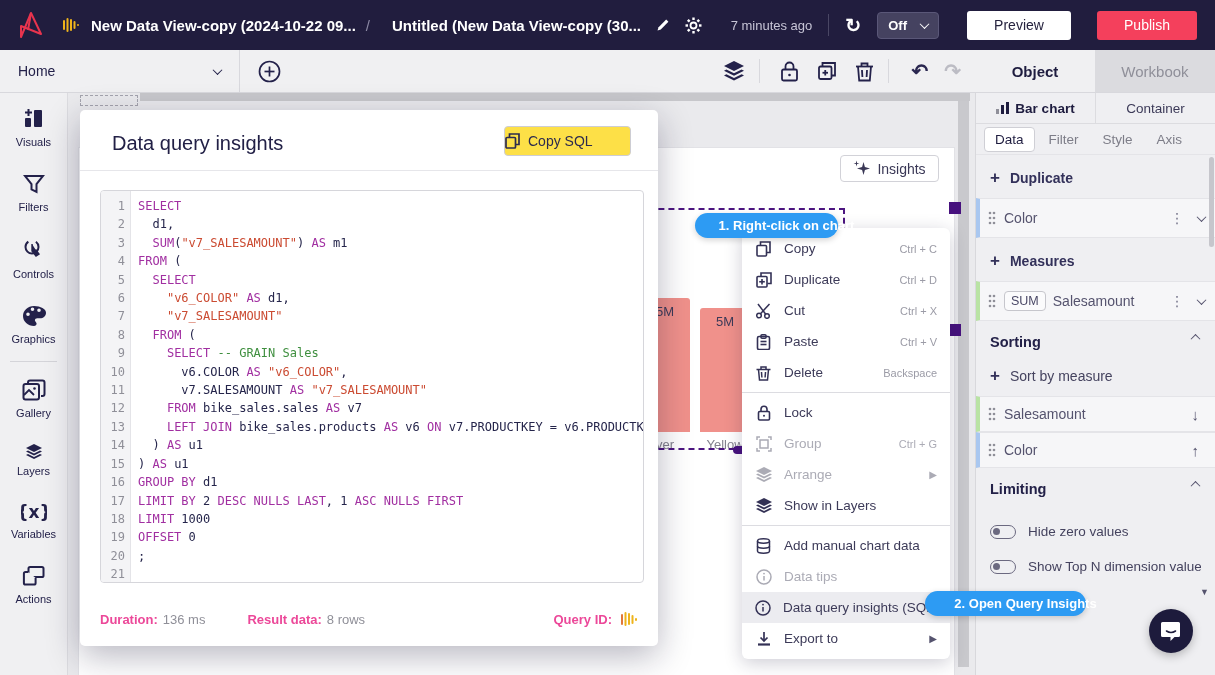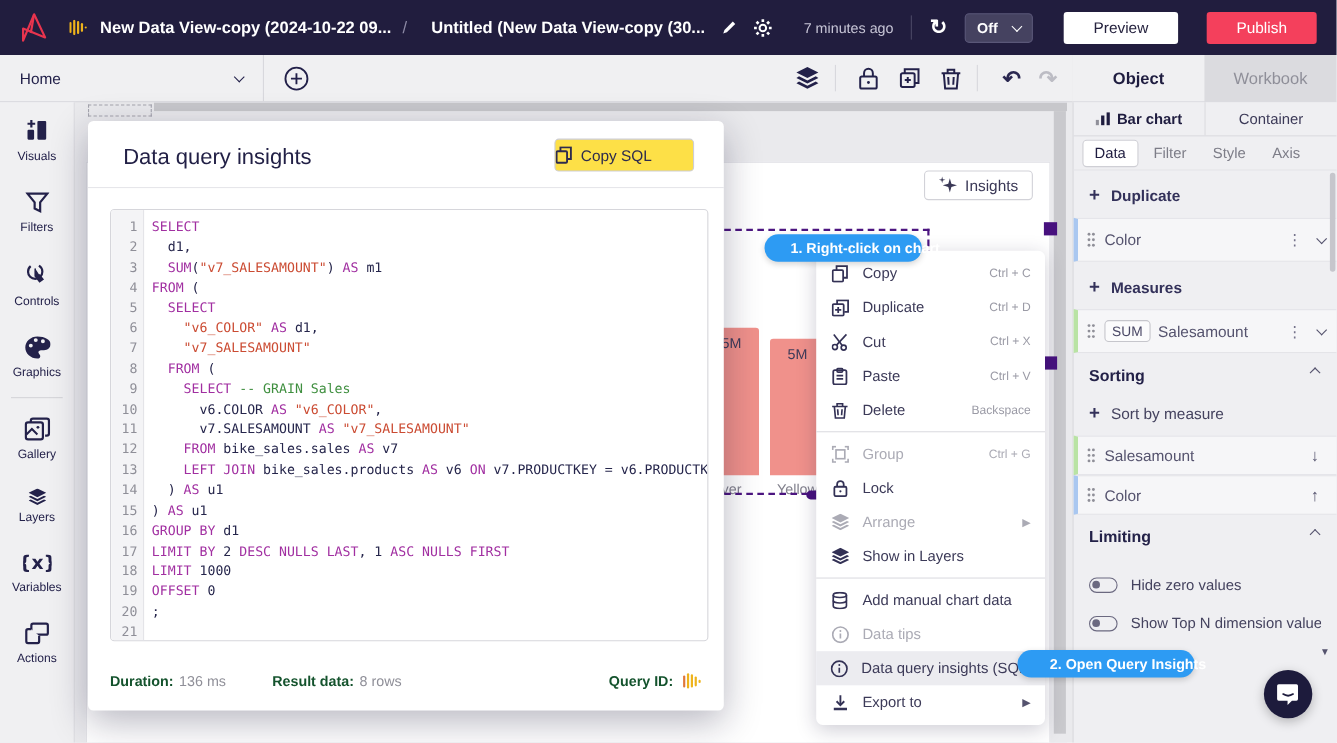--- a/index.html
+++ b/index.html
@@ -81,21 +81,21 @@
   .m-close { position:absolute; right:26px; top:14px; font-size:27px; color:#222046; cursor:pointer; line-height:1; }
   .m-hdiv { position:absolute; left:0; top:60px; width:100%; height:1px; background:#e6e6ea; }
   .code-box { position:absolute; left:20px; top:80px; width:544px; height:393px; border:1px solid #d6d6db; border-radius:4px; overflow:hidden; display:flex; background:#fff; }
   .gutter { width:30px; background:#f4f4f6; border-right:1px solid #e4e4e8; padding-top:6px; }
   .ln { font-family:"DejaVu Sans Mono", monospace; font-size:12px; line-height:18.4px; color:#8f8f98; text-align:right; padding-right:5px; }
   .code-col { flex:1; padding:6px 0 0 7px; overflow:hidden; }
   .cl { font-family:"DejaVu Sans Mono", monospace; font-size:12px; line-height:18.4px; white-space:pre; color:#25254b; }
   .tk-k { color:#a12fa1; } .tk-s { color:#cb4b32; } .tk-c { color:#3f8f3f; }
   .copy-sql { position:absolute; right:27px; top:16px; width:127px; height:30px; background:#fde047; border:1px solid #cdcdd3; border-radius:4px; display:flex; align-items:center; justify-content:flex-start; gap:8px; font-size:14px; color:#2d2b4e; cursor:pointer; z-index:2; }
   .m-footer { position:absolute; left:20px; right:20px; bottom:16px; height:22px; display:flex; align-items:center; font-size:13px; }
-  .f-lab { font-weight:bold; color:#14532d; }
+  .f-lab { font-weight:bold; color:#ec4899; }
   .f-val { color:#8f8f98; margin-left:5px; }
   .f-gap { width:42px; }
   .f-right { margin-left:auto; display:flex; align-items:center; gap:8px; }
 
   
   #rpanel { position:absolute; left:975px; top:93px; width:240px; height:582px; background:#efeff2; border-left:1px solid #d8d8dc; z-index:15; }
   .subtabs { height:31px; display:flex; border-bottom:1px solid #dcdce0; }
   .subtab { flex:1; display:flex; align-items:center; justify-content:center; gap:6px; font-size:13.5px; cursor:pointer; }
   .subtab.active { font-weight:bold; color:#1e1c3f; }
   .subtab.inactive { color:#3c3a58; border-left:1px solid #dcdce0; }
@@ -399,42 +399,42 @@
           <line x1="0.5" y1="4.5" x2="14.5" y2="4.5"></line>
           <path d="M5 4.5 V2 H10 V4.5"></path>
           <line x1="5.5" y1="7" x2="5.9" y2="12.5"></line>
           <line x1="9.5" y1="7" x2="9.1" y2="12.5"></line>
         </svg>
       </span>
       <span class="cm-lab">Delete</span>
       <span class="cm-sc">Backspace</span>
     </div>
     <div class="cm-divider"></div>
+    <div class="cm-row">
+      <span class="ic">
+        <svg width="14" height="16" viewBox="0 0 14 16" fill="none" stroke="currentColor" stroke-width="1.6">
+          <rect x="1.5" y="6.5" width="11" height="8.5" rx="1.2"></rect>
+          <path d="M4 6.5 V4.3 a3 3 0 0 1 6 0 V6.5"></path>
+          <circle cx="7" cy="10.7" r="1" fill="currentColor" stroke="none"></circle>
+        </svg>
+      </span>
+      <span class="cm-lab">Lock</span>
+    </div>
     <div class="cm-row dis">
       <span class="ic">
         <svg width="16" height="16" viewBox="0 0 16 16" fill="none" stroke="currentColor" stroke-width="1.5">
           <rect x="4" y="4" width="8" height="8"></rect>
           <path d="M1 4 V1 H4"></path>
           <path d="M12 1 H15 V4"></path>
           <path d="M15 12 V15 H12"></path>
           <path d="M4 15 H1 V12"></path>
         </svg>
       </span>
       <span class="cm-lab">Group</span>
       <span class="cm-sc">Ctrl + G</span>
-    </div>
-    <div class="cm-row">
-      <span class="ic">
-        <svg width="14" height="16" viewBox="0 0 14 16" fill="none" stroke="currentColor" stroke-width="1.6">
-          <rect x="1.5" y="6.5" width="11" height="8.5" rx="1.2"></rect>
-          <path d="M4 6.5 V4.3 a3 3 0 0 1 6 0 V6.5"></path>
-          <circle cx="7" cy="10.7" r="1" fill="currentColor" stroke="none"></circle>
-        </svg>
-      </span>
-      <span class="cm-lab">Lock</span>
     </div>
     <div class="cm-row dis">
       <span class="ic">
         <svg width="16" height="15" viewBox="0 0 16 15" fill="currentColor">
           <path d="M8 0 L16 4 L8 8 L0 4 Z"></path>
           <path d="M8 9.6 L2 6.6 L0 7.6 L8 11.6 L16 7.6 L14 6.6 Z"></path>
           <path d="M8 13 L2 10 L0 11 L8 15 L16 11 L14 10 Z"></path>
         </svg>
       </span>
       <span class="cm-lab">Arrange</span>

